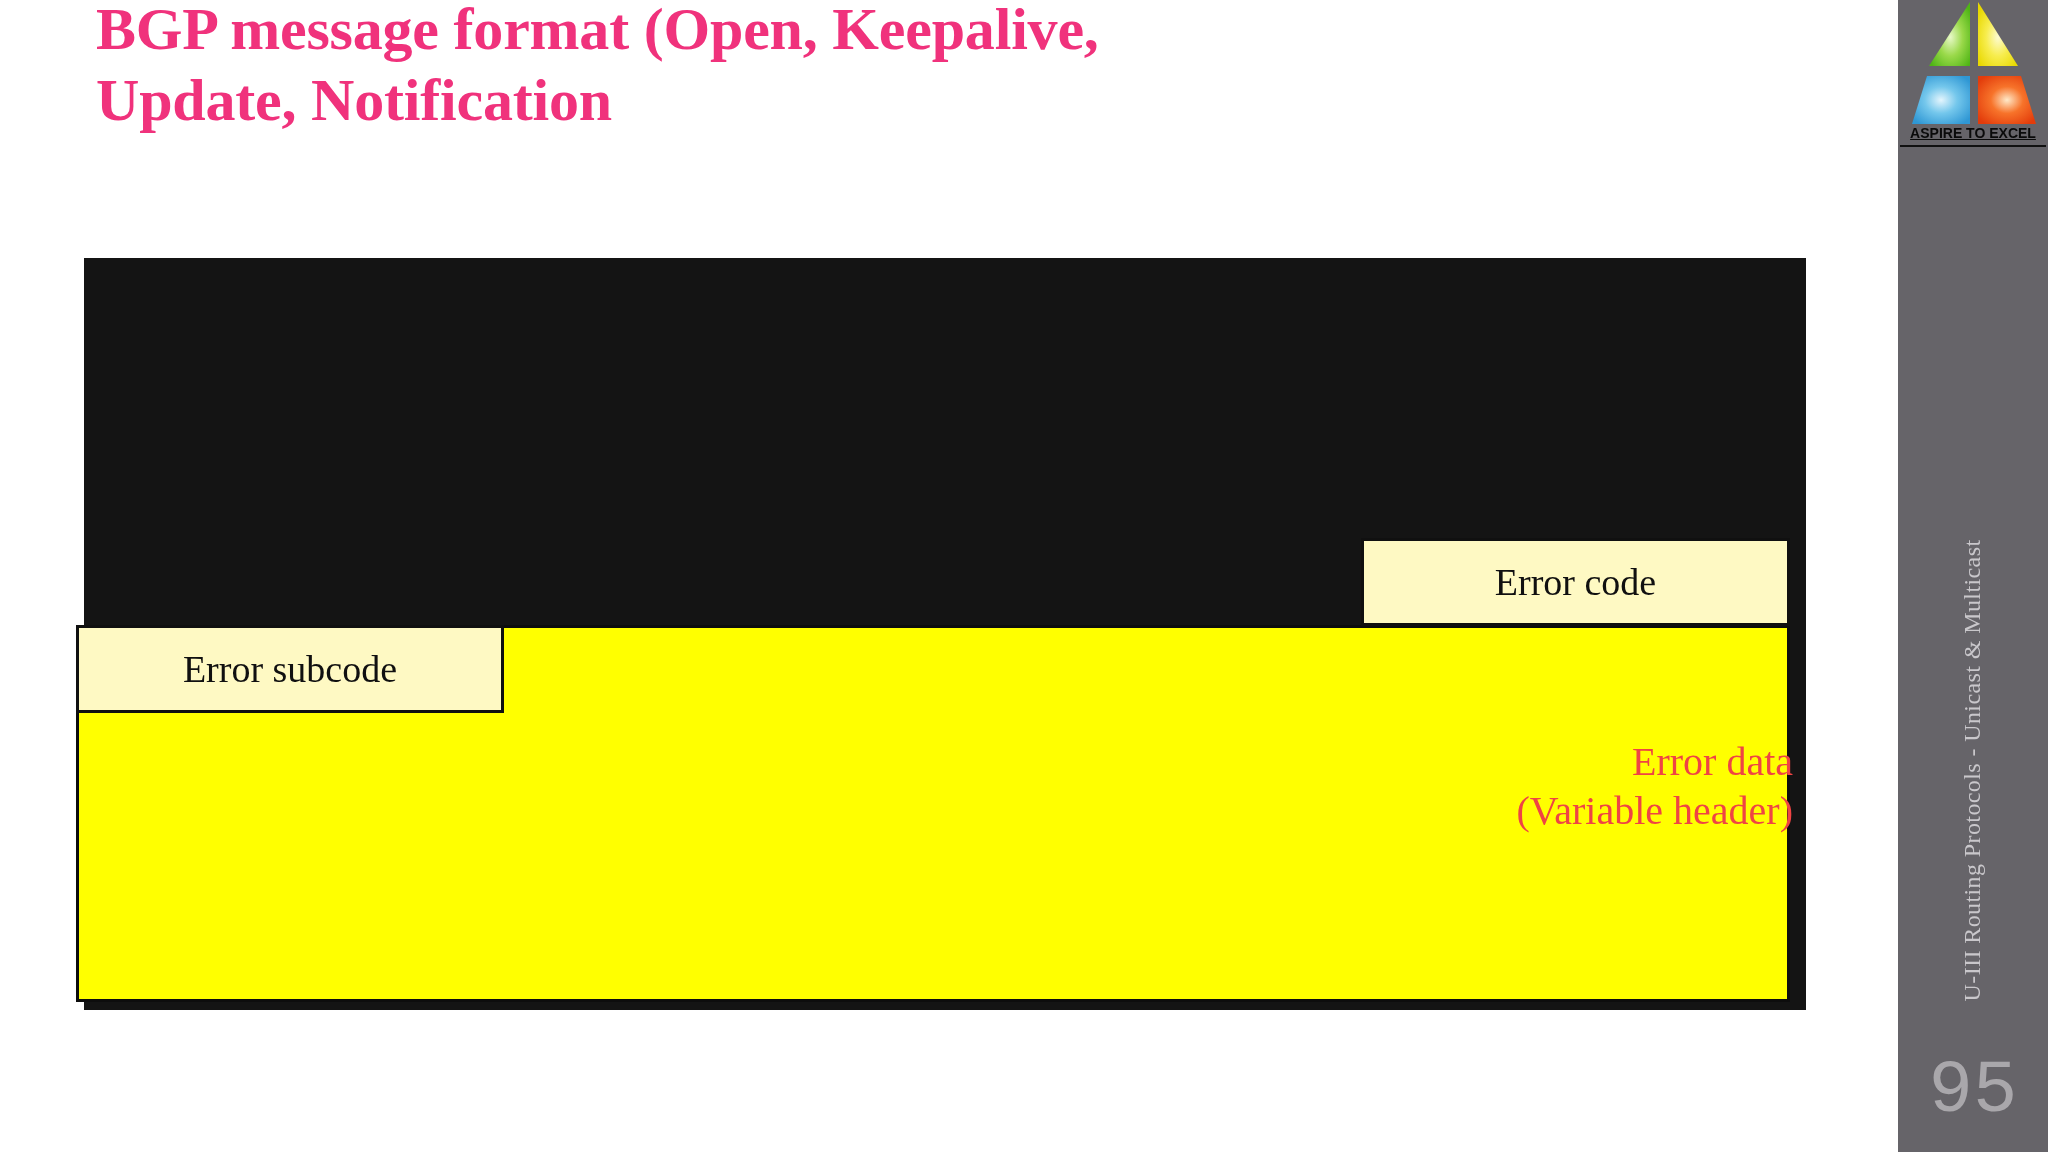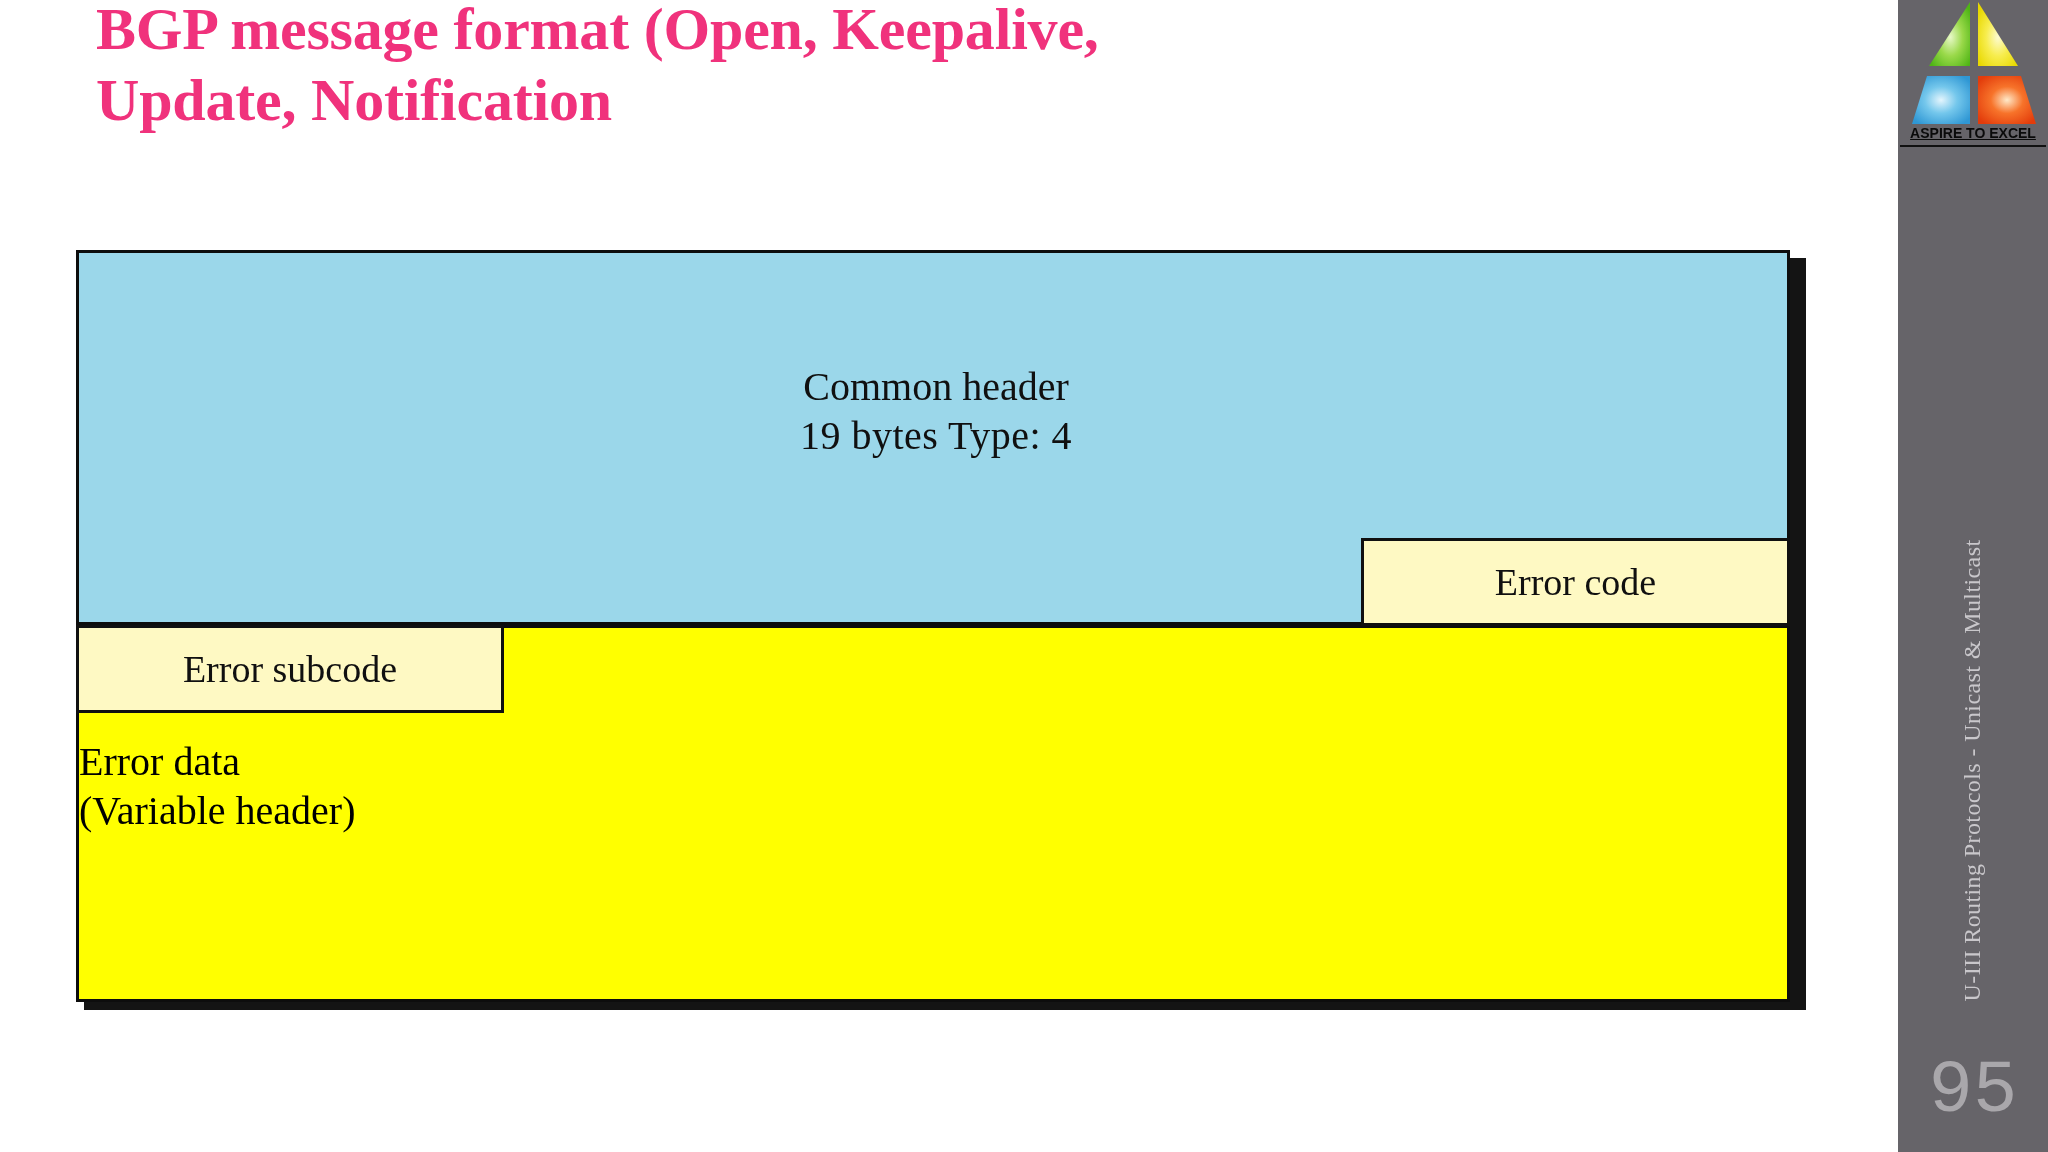--- a/index.html
+++ b/index.html
@@ -88,22 +88,22 @@
     height: 377px;
     background: #FFFF00;
     border: 3px solid #0d0d0d;
     box-sizing: border-box;
   }
   .yellow-label {
     position: absolute;
     left: 0;
     top: 110px;
     width: 1714px;
-    text-align: left;
-    color: #000000;
+    text-align: right;
+    color: #ef4444;
     font-size: 40px;
     line-height: 1.22;
   }
 
   
   .wbox {
     position: absolute;
     background: #fef9c3;
     border: 3px solid #101010;
     box-sizing: border-box;
@@ -204,26 +204,20 @@
 
   <div id="title-block">
     <span class="tline">BGP message format (Open, Keepalive,</span>
     <span class="tline">Update, Notification</span>
   </div>
 
   <div id="diagram">
 
     <div class="shadow-slab"></div>
 
-    <div class="blue-box">
-      <div class="blue-label">
-        <div class="l1">Common header</div>
-        <div class="l2">19 bytes   Type: 4</div>
-      </div>
-    </div>
 
     <div class="yellow-box">
       <div class="yellow-label">
         <div class="l1">Error data</div>
         <div class="l2">(Variable header)</div>
       </div>
     </div>
 
     <div class="wbox" id="error-code-box">
       <span>Error code</span>

